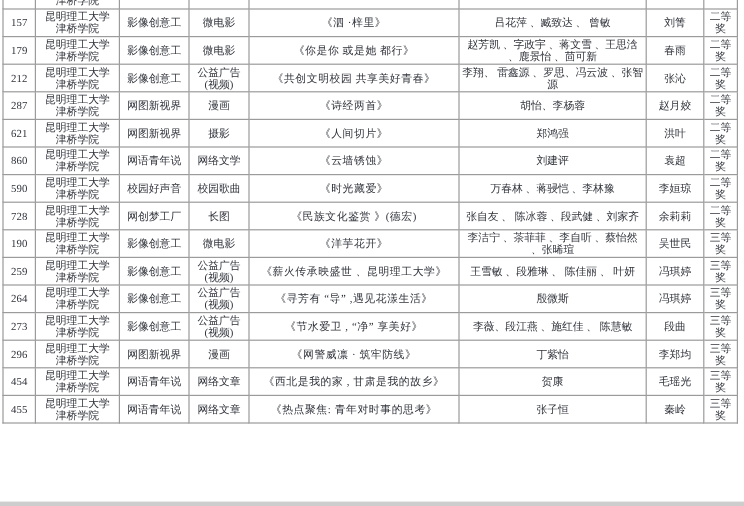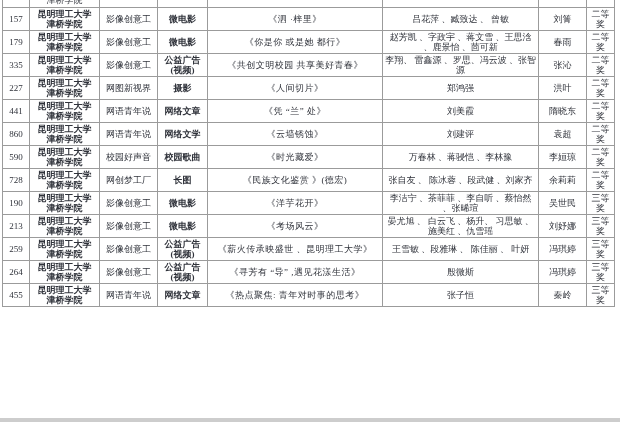--- a/index.html
+++ b/index.html
@@ -14,21 +14,21 @@
     margin-left:2px;width:610px;
   }
   td{
     border:1px solid #9b9b9b;
     font-size:9px;line-height:10px;
     text-align:center;vertical-align:middle;
     padding:1px 2px;overflow:hidden;
     box-sizing:border-box;
   }
   tr.data-row{height:21px;margin-left:40px;}
-  td.c-school,td.c-subcat{white-space:pre-line;font-weight:bold;}
+  td.c-school,td.c-subcat{white-space:pre-line;}
   td.c-title{letter-spacing:0.5px;}
   tr.partial-top td{height:7px;border-top:none;padding:0 2px;}
   tr.partial-top .clip{height:7px;overflow:hidden;position:relative;}
   tr.partial-top .clip span{position:relative;top:-6px;display:block;font-size:9px;line-height:12px;}
   .bottom-strip{
     position:absolute;left:0;bottom:0;width:620px;height:4px;
   }
 </style>
 </head>
 <body style="color: rgb(48, 51, 59);">
@@ -77,54 +77,54 @@
     <td class="c-school">昆明理工大学
 津桥学院</td>
     <td class="c-cat">影像创意工</td>
     <td class="c-subcat">微电影</td>
     <td class="c-title">《你是你 或是她 都行》</td>
     <td class="c-authors">赵芳凯 、字政宇 、蒋文雪 、王思浛 、鹿景怡 、茴可新</td>
     <td class="c-advisor">春雨</td>
     <td class="c-award">二等奖</td>
   </tr>
         <tr class="data-row">
-    <td class="c-num">335</td>
+    <td class="c-num">212</td>
     <td class="c-school">昆明理工大学
 津桥学院</td>
     <td class="c-cat">影像创意工</td>
     <td class="c-subcat">公益广告
 (视频)</td>
     <td class="c-title">《共创文明校园 共享美好青春》</td>
     <td class="c-authors">李翔、 雷鑫源 、罗思、冯云波 、张智源</td>
     <td class="c-advisor">张沁</td>
     <td class="c-award">二等奖</td>
   </tr>
         <tr class="data-row">
-    <td class="c-num">227</td>
+    <td class="c-num">287</td>
+    <td class="c-school">昆明理工大学
+津桥学院</td>
+    <td class="c-cat">网图新视界</td>
+    <td class="c-subcat">漫画</td>
+    <td class="c-title">《诗经两首》</td>
+    <td class="c-authors">胡怡、李杨蓉</td>
+    <td class="c-advisor">赵月姣</td>
+    <td class="c-award">二等奖</td>
+  </tr>
+        <tr class="data-row">
+    <td class="c-num">621</td>
     <td class="c-school">昆明理工大学
 津桥学院</td>
     <td class="c-cat">网图新视界</td>
     <td class="c-subcat">摄影</td>
     <td class="c-title">《人间切片》</td>
     <td class="c-authors">郑鸿强</td>
     <td class="c-advisor">洪叶</td>
     <td class="c-award">二等奖</td>
   </tr>
         <tr class="data-row">
-    <td class="c-num">441</td>
-    <td class="c-school">昆明理工大学
-津桥学院</td>
-    <td class="c-cat">网语青年说</td>
-    <td class="c-subcat">网络文章</td>
-    <td class="c-title">《凭 “兰” 处》</td>
-    <td class="c-authors">刘美霞</td>
-    <td class="c-advisor">隋晓东</td>
-    <td class="c-award">二等奖</td>
-  </tr>
-        <tr class="data-row">
     <td class="c-num">860</td>
     <td class="c-school">昆明理工大学
 津桥学院</td>
     <td class="c-cat">网语青年说</td>
     <td class="c-subcat">网络文学</td>
     <td class="c-title">《云墙锈蚀》</td>
     <td class="c-authors">刘建评</td>
     <td class="c-advisor">袁超</td>
     <td class="c-award">二等奖</td>
   </tr>
@@ -155,31 +155,20 @@
     <td class="c-school">昆明理工大学
 津桥学院</td>
     <td class="c-cat">影像创意工</td>
     <td class="c-subcat">微电影</td>
     <td class="c-title">《洋芋花开》</td>
     <td class="c-authors">李洁宁 、茶菲菲 、李自听 、蔡怡然 、张晞瑄</td>
     <td class="c-advisor">吴世民</td>
     <td class="c-award">三等奖</td>
   </tr>
         <tr class="data-row">
-    <td class="c-num">213</td>
-    <td class="c-school">昆明理工大学
-津桥学院</td>
-    <td class="c-cat">影像创意工</td>
-    <td class="c-subcat">微电影</td>
-    <td class="c-title">《考场风云》</td>
-    <td class="c-authors">晏尤旭 、 白云飞 、杨升、 习思敏 、施美红 、仇雪瑶</td>
-    <td class="c-advisor">刘妤娜</td>
-    <td class="c-award">三等奖</td>
-  </tr>
-        <tr class="data-row">
     <td class="c-num">259</td>
     <td class="c-school">昆明理工大学
 津桥学院</td>
     <td class="c-cat">影像创意工</td>
     <td class="c-subcat">公益广告
 (视频)</td>
     <td class="c-title">《薪火传承映盛世 、昆明理工大学》</td>
     <td class="c-authors">王雪敏 、段雅琳 、 陈佳丽 、 叶妍</td>
     <td class="c-advisor">冯琪婷</td>
     <td class="c-award">三等奖</td>
@@ -187,20 +176,54 @@
         <tr class="data-row">
     <td class="c-num">264</td>
     <td class="c-school">昆明理工大学
 津桥学院</td>
     <td class="c-cat">影像创意工</td>
     <td class="c-subcat">公益广告
 (视频)</td>
     <td class="c-title">《寻芳有 “导” ,遇见花漾生活》</td>
     <td class="c-authors">殷微斯</td>
     <td class="c-advisor">冯琪婷</td>
+    <td class="c-award">三等奖</td>
+  </tr>
+        <tr class="data-row">
+    <td class="c-num">273</td>
+    <td class="c-school">昆明理工大学
+津桥学院</td>
+    <td class="c-cat">影像创意工</td>
+    <td class="c-subcat">公益广告
+(视频)</td>
+    <td class="c-title">《节水爱卫 , “净” 享美好》</td>
+    <td class="c-authors">李薇、段江燕 、施红佳 、 陈慧敏</td>
+    <td class="c-advisor">段曲</td>
+    <td class="c-award">三等奖</td>
+  </tr>
+        <tr class="data-row">
+    <td class="c-num">296</td>
+    <td class="c-school">昆明理工大学
+津桥学院</td>
+    <td class="c-cat">网图新视界</td>
+    <td class="c-subcat">漫画</td>
+    <td class="c-title">《网警威凛 · 筑牢防线》</td>
+    <td class="c-authors">丁紫怡</td>
+    <td class="c-advisor">李郑均</td>
+    <td class="c-award">三等奖</td>
+  </tr>
+        <tr class="data-row">
+    <td class="c-num">454</td>
+    <td class="c-school">昆明理工大学
+津桥学院</td>
+    <td class="c-cat">网语青年说</td>
+    <td class="c-subcat">网络文章</td>
+    <td class="c-title">《西北是我的家 , 甘肃是我的故乡》</td>
+    <td class="c-authors">贺康</td>
+    <td class="c-advisor">毛瑶光</td>
     <td class="c-award">三等奖</td>
   </tr>
         <tr class="data-row">
     <td class="c-num">455</td>
     <td class="c-school">昆明理工大学
 津桥学院</td>
     <td class="c-cat">网语青年说</td>
     <td class="c-subcat">网络文章</td>
     <td class="c-title">《热点聚焦: 青年对时事的思考》</td>
     <td class="c-authors">张子恒</td>

